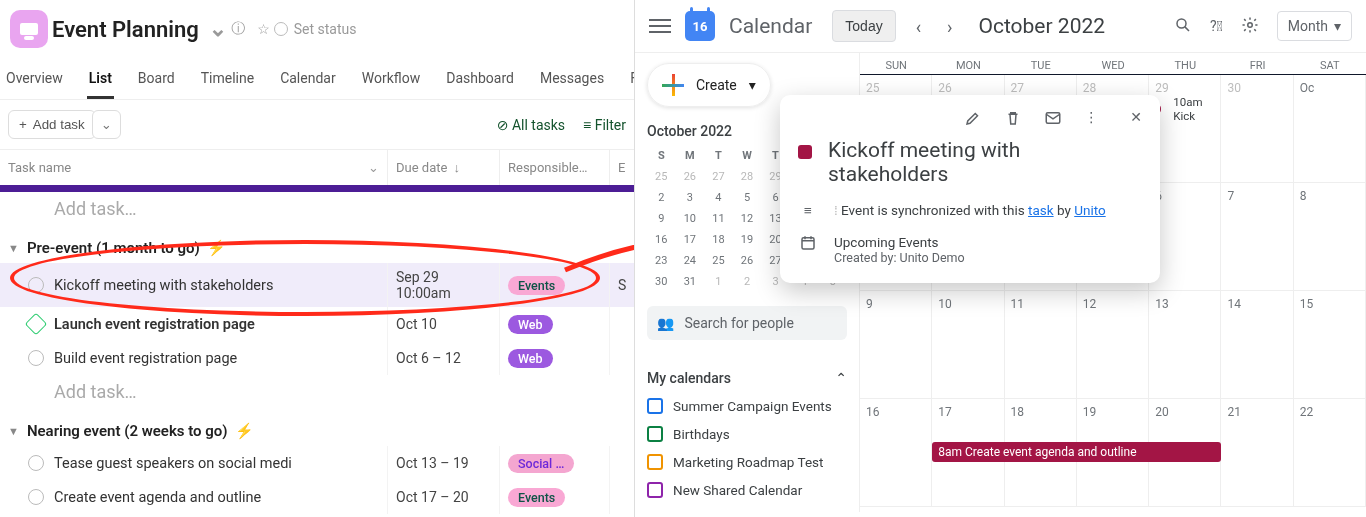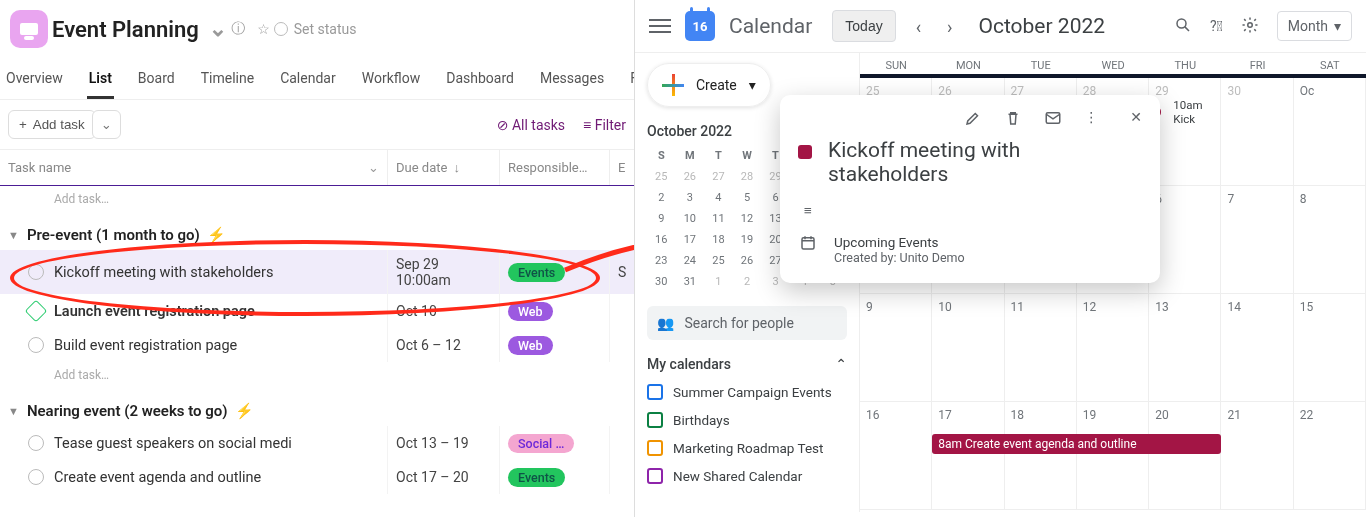--- a/index.html
+++ b/index.html
@@ -20,39 +20,39 @@
   .status-pill { display:flex; align-items:center; gap:6px; color:#9a9a9a; font-size:14px; }
   .status-ring { width:14px; height:14px; border:1.5px solid #bbb; border-radius:50%; }
 
   .cu-tabs { display:flex; gap:22px; padding: 10px 4px 0; border-bottom:1px solid #eee; color:#555; font-size:14px; }
   .cu-tab { padding: 6px 2px 10px; cursor:pointer; }
   .cu-tab.active { color:#111; font-weight:600; border-bottom:3px solid #333; }
 
   .cu-toolbar { display:flex; align-items:center; justify-content: space-between; padding: 10px 8px; border-bottom:1px solid #eee; }
   .add-task-btn { display:flex; align-items:center; gap:6px; border:1px solid #ddd; background:#fff; padding:6px 10px; border-radius:6px; color:#555; cursor:pointer; }
   .add-task-drop { border:1px solid #ddd; background:#fff; padding:6px 8px; border-radius:6px; margin-left:-4px; color:#777; cursor:pointer; }
-  .tb-right { display:flex; gap:18px; color:#701a75; align-items:center; }
-
-  .col-headers { display:grid; grid-template-columns: 388px 112px 110px 25px; border-bottom:1px solid #4c1d95; font-size:13px; color:#888; }
+  .tb-right { display:flex; gap:18px; color:#14532d; align-items:center; }
+
+  .col-headers { display:grid; grid-template-columns: 388px 112px 110px 25px; border-bottom:7px solid #4c1d95; font-size:13px; color:#888; }
   .col-headers > div { padding:10px 8px; border-right:1px solid #eee; display:flex; align-items:center; gap:6px; }
 
   .row { display:grid; grid-template-columns: 388px 112px 110px 25px; align-items:center; min-height:34px; }
   .row.hi { background:#f0ecfa; }
   .cell { padding:6px 8px; font-size:14px; color:#444; display:flex; align-items:center; gap:10px; border-right:1px solid #f3f3f3; height:100%; }
   .cell-name { font-size:14.5px; color:#333; }
   .chk { width:16px; height:16px; border:1.6px solid #bbb; border-radius:50%; flex-shrink:0; }
   .chk.mil { border-radius:3px; transform: rotate(45deg); border-color:#2ecc71; }
   .sec-head { display:flex; align-items:center; gap:8px; padding:14px 8px 6px; font-weight:600; font-size:15px; }
   .carrot { font-size:11px; color:#888; }
   .bolt { color:#f7a925; }
   .tag { padding:2px 10px; border-radius:10px; font-size:12.5px; font-weight:500; display:inline-block; }
-  .tag-events { background:#22c55e; color:#0f5447; }
+  .tag-events { background:#f9a8d4; color:#0f5447; }
   .tag-web { background:#9c59e0; color:#fff;text-align:right; }
   .tag-social { background:#f4a6d0; color:#6d28d9; }
-  .addrow { color:#aaa; font-size:12px; padding:6px 8px 6px 54px; }
+  .addrow { color:#aaa; font-size:18px; padding:6px 8px 6px 54px; }
 
   
   .annot-ellipse { position:absolute; border:4px solid #ff2a1a; border-radius:50%; pointer-events:none; }
   .annot-arrow { position:absolute; pointer-events:none; }
 
   
   .gc-top { display:flex; align-items:center; padding:10px 14px; border-bottom:1px solid #eee; gap:14px; }
   .ham { width:22px; cursor:pointer; color:#5f6368; }
   .ham div { height:2px; background:#5f6368; margin:4px 0; }
   .gc-logo { width:30px; height:30px; position:relative; background:#4285f4; border-radius:5px; display:flex; align-items:center; justify-content:center; color:#fff; font-weight:700; font-size:13px; }
@@ -74,32 +74,32 @@
   .plus-multi::after { top:10px; left:0; height:3px; width:22px; background:linear-gradient(90deg,#34a853,#4285f4); }
 
   .mini-title { font-size:14px; color:#3c4043; font-weight:500; margin-bottom:6px; }
   .mini { font-size:11px; color:#70757a; }
   .mini table { width:100%; border-collapse:collapse; table-layout:fixed; }
   .mini th, .mini td { text-align:center; padding:4px 0; width:14.28%; }
   .mini td { cursor:pointer; }
   .mini .gray { color:#b8b8b8; }
 
   .search-ppl { margin-top:14px; background:#f1f3f4; border-radius:6px; padding:9px 10px; display:flex; align-items:center; gap:10px; color:#5f6368; }
-  .mycal { margin-top:16px; }
+  .mycal { margin-top:30px; }
   .mycal-head { display:flex; justify-content:space-between; align-items:center; color:#3c4043; font-size:14px; font-weight:500; }
   .cal-item { display:flex; align-items:center; gap:10px; font-size:13.5px; color:#3c4043; margin-top:12px; }
   .chkbox { width:16px; height:16px; border:2px solid; border-radius:3px; }
 
   .gc-grid { flex:1; position:relative; }
-  .wk-head { display:grid; grid-template-columns: repeat(7,1fr); text-align:center; font-size:11px; color:#70757a; border-bottom:4px solid #0f172a; }
+  .wk-head { display:grid; grid-template-columns: repeat(7,1fr); text-align:center; font-size:11px; color:#70757a; border-bottom:1px solid #0f172a; }
   .wk-head div { padding:6px 0 2px; }
   .wk-row { display:grid; grid-template-columns: repeat(7,1fr); height:108px; border-bottom:1px solid #eee; }
   .wk-row .daycell { border-right:1px solid #eee; padding:6px; font-size:12px; color:#70757a; position:relative; }
   .wk-row .daycell.gray { color:#bdbdbd; }
-  .event-bar { background:#a31545; color:#fff; font-size:12px; padding:3px 6px; border-radius:3px; margin-top:8px; white-space:nowrap; overflow:hidden; }
+  .event-bar { background:#a31545; color:#fff; font-size:12px; padding:3px 6px; border-radius:3px; margin-top:19px; white-space:nowrap; overflow:hidden; }
   .event-chip { font-size:11.5px; color:#3c4043; display:flex; align-items:center; gap:12px; }
   .dot { width:8px; height:8px; border-radius:50%; background:#a31545; display:inline-block; }
 
   
   .popover { position:absolute; background:#fff; border-radius:10px; box-shadow:0 8px 26px rgba(0,0,0,.22); width:380px; padding:14px 18px 18px; z-index:50; }
   .pop-tools { display:flex; justify-content:flex-end; gap:22px; color:#5f6368; margin-bottom:8px; }
   .pop-title-row { display:flex; gap:16px; align-items:flex-start; }
   .pop-sq { width:14px; height:14px; border-radius:3px; background:#a31545; margin-top:7px; flex-shrink:0; }
   .pop-title { font-size:21px; color:#3c4043; }
   .pop-sub { font-size:13.5px; color:#5f6368; margin-top:4px; }
@@ -521,20 +521,23 @@
             <span style="margin-left:10px">✕</span>
           </div>
           <div class="pop-title-row">
             <div class="pop-sq"></div>
             <div>
               <div class="pop-title">Kickoff meeting with stakeholders</div>
             </div>
           </div>
           <div class="pop-row">
             <div class="pop-icon">≡</div>
+            <div>
+              <span style="color:#bbb">⁞ </span><span>Event is synchronized with this </span><span class="pop-link">task</span><span> by </span><span class="pop-link">Unito</span>
+            </div>
           </div>
           <div class="pop-row">
             <div class="pop-icon"><svg class="svg-icon" viewBox="0 0 24 24" fill="none" stroke="currentColor" stroke-width="2">
                   <rect x="4" y="5" width="16" height="15" rx="2"></rect>
                   <path d="M4 9h16M8 3v4M16 3v4"></path>
                 </svg></div>
             <div>
               <div>Upcoming Events</div>
               <div class="pop-mut">Created by: Unito Demo</div>
             </div>

